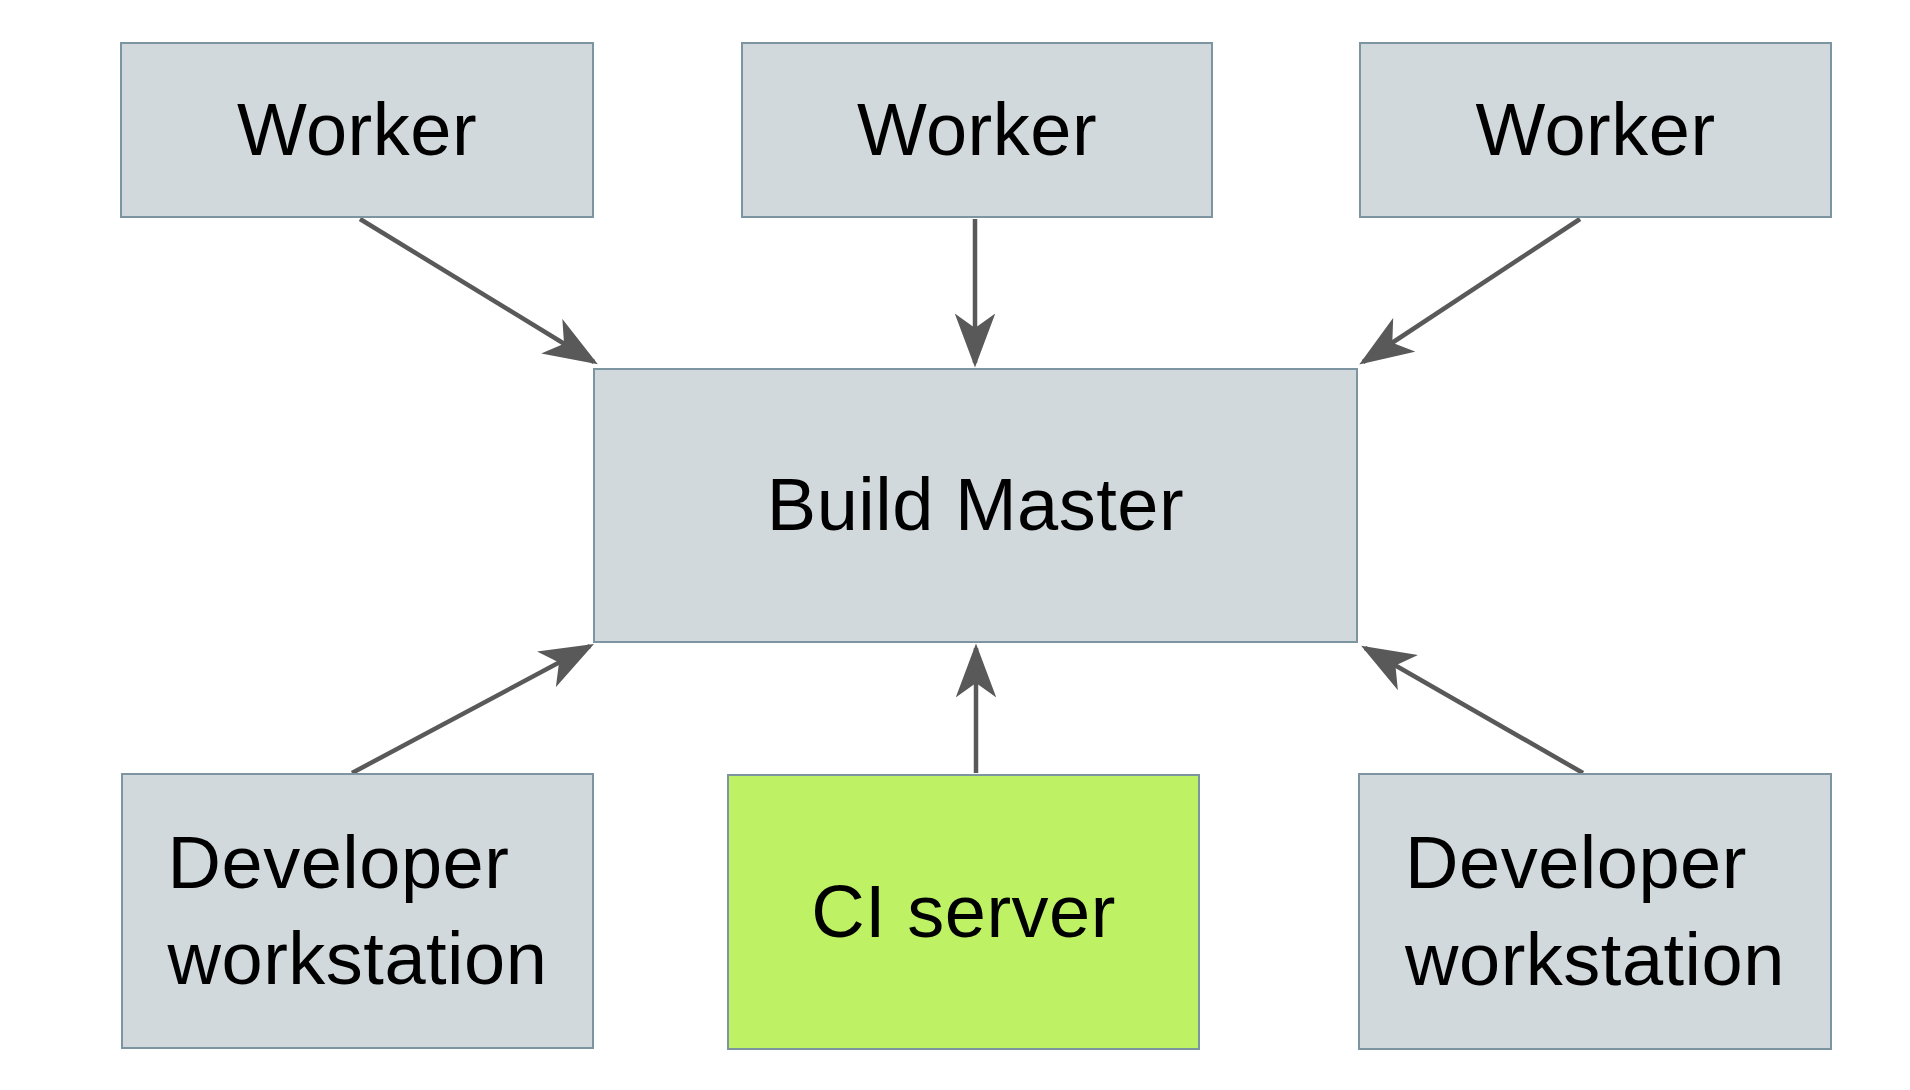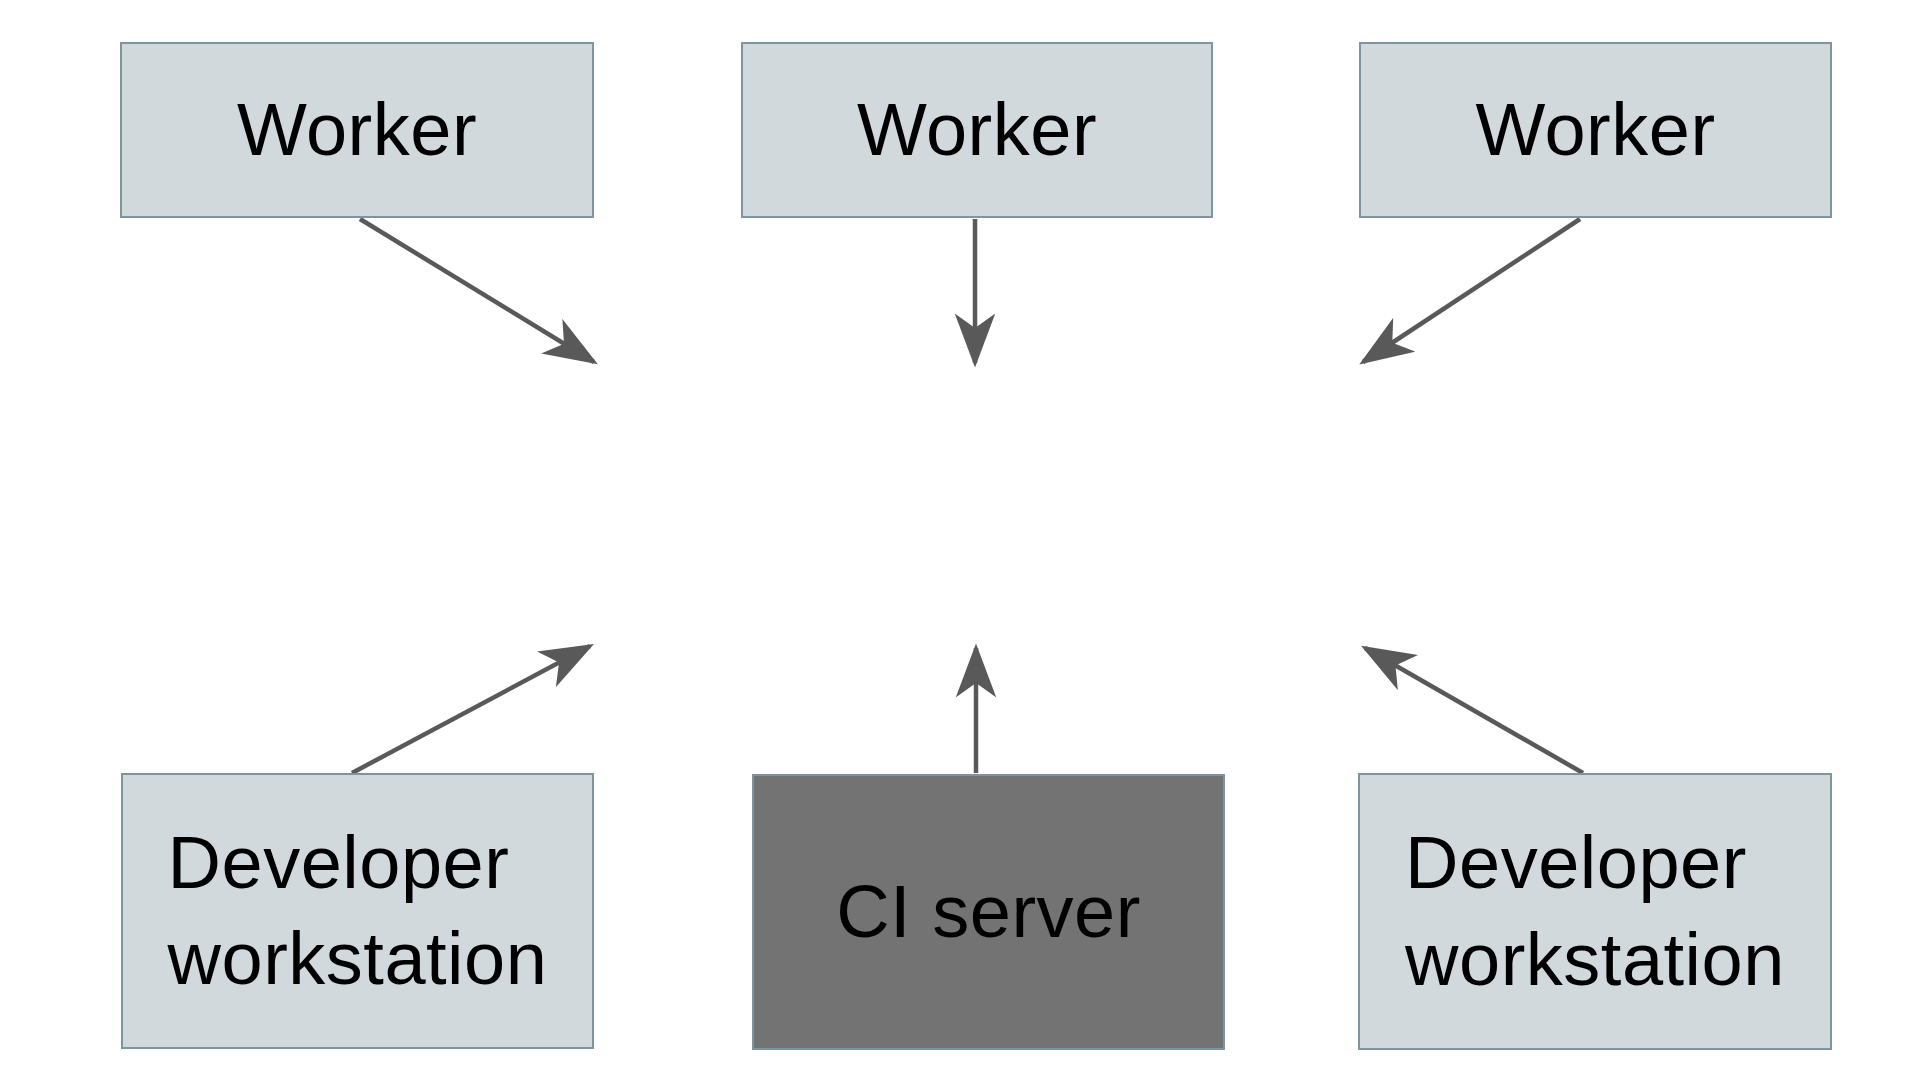--- a/index.html
+++ b/index.html
@@ -60,24 +60,27 @@
 
 <div class="node" style="left: 120px; top: 42px; width: 474px; height: 176px; background: rgb(210, 217, 220); border: 2px solid rgb(125, 149, 160);">
       <span class="label" style="color: rgb(0, 0, 0);">Worker</span>
     </div>
     <div class="node" style="left: 741px; top: 42px; width: 472px; height: 176px; background: rgb(210, 217, 220); border: 2px solid rgb(125, 149, 160);">
       <span class="label" style="color: rgb(0, 0, 0);">Worker</span>
     </div>
     <div class="node" style="left: 1359px; top: 42px; width: 473px; height: 176px; background: rgb(210, 217, 220); border: 2px solid rgb(125, 149, 160);">
       <span class="label" style="color: rgb(0, 0, 0);">Worker</span>
     </div>
+    <div class="node" style="left: 593px; top: 368px; width: 765px; height: 275px; background: rgb(210, 217, 220); border: 2px solid rgb(125, 149, 160);">
+      <span class="label" style="color: rgb(0, 0, 0);">Build Master</span>
+    </div>
     <div class="node" style="left: 121px; top: 773px; width: 473px; height: 276px; background: rgb(210, 217, 220); border: 2px solid rgb(125, 149, 160);">
       <span class="label" style="color: rgb(0, 0, 0);">Developer
 workstation</span>
     </div>
-    <div class="node" style="left: 752px; top: 774px; width: 473px; height: 276px; background: #737373; border: 2px solid rgb(125, 149, 160);">
+    <div class="node" style="left: 727px; top: 774px; width: 473px; height: 276px; background: #bef264; border: 2px solid rgb(125, 149, 160);">
       <span class="label" style="color: rgb(0, 0, 0);">CI server</span>
     </div>
     <div class="node" style="left: 1358px; top: 773px; width: 474px; height: 277px; background: rgb(210, 217, 220); border: 2px solid rgb(125, 149, 160);">
       <span class="label" style="color: rgb(0, 0, 0);">Developer
 workstation</span>
     </div>
   </div>
 
 </body></html>

